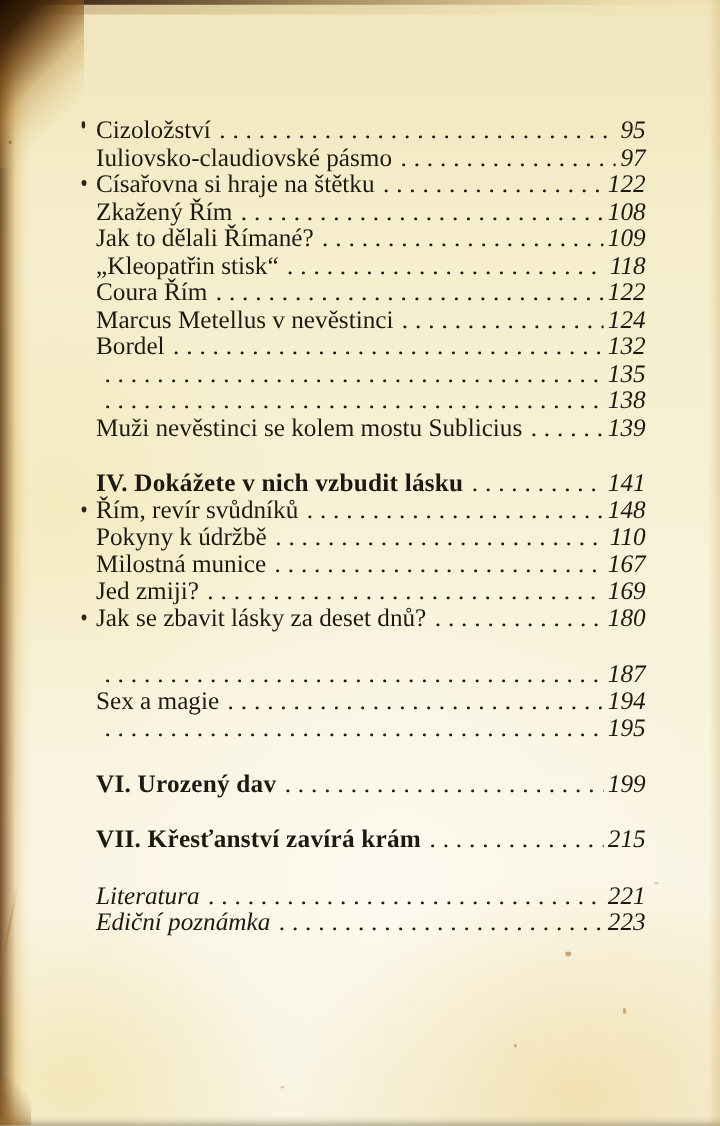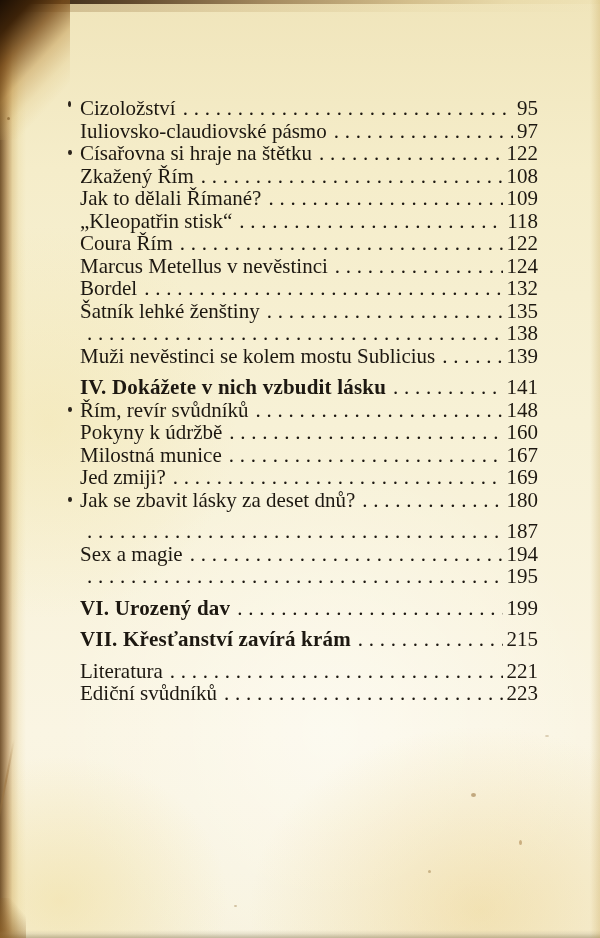--- a/index.html
+++ b/index.html
@@ -76,35 +76,35 @@
     position: absolute; left: 80px; right: 62px; top: 97px; z-index: 5;
   }
   .toc-row {
     position: relative;
     display: flex;
     align-items: baseline;
     font-size: 21px;
     line-height: 22.5px;
     white-space: nowrap;
   }
-  .toc-row.gap { margin-top: 9px; }
+  .toc-row.gap { margin-top: 24px; }
   .toc-label { flex: 0 0 auto; }
   .toc-row.bold .toc-label { font-weight: bold; letter-spacing: 0.2px; }
-  .toc-row.italic .toc-label { }
+  .toc-row.italic .toc-label { font-style: italic; }
   .toc-leader {
     flex: 1 1 auto;
     overflow: hidden;
     margin: 0 2px 0 7px;
     font-weight: normal;
     word-spacing: 0.5px;
   }
   .toc-leader::after {
     content: ". . . . . . . . . . . . . . . . . . . . . . . . . . . . . . . . . . . . . . . . . . . . . . . . . . . . . . . . . . . . . . . . . . . .";
   }
-  .toc-page { flex: 0 0 auto; margin-left: 2px; }
+  .toc-page { flex: 0 0 auto; font-style: italic; margin-left: 2px; }
 
   .pencil-mark {
     display: none;
     position: absolute;
     left: -12px; top: 8px;
     width: 4px; height: 5px;
     border-radius: 50% 50% 45% 55%;
     background: #2b241b;
   }
   .toc-row.marked .pencil-mark { display: block; }
@@ -180,21 +180,20 @@
     <span class="toc-page">124</span>
   </div>
       <div class="toc-row">
 
     <span class="toc-label">Bordel</span>
     <span class="toc-leader"></span>
     <span class="toc-page">132</span>
   </div>
       <div class="toc-row">
 
-    <span class="toc-label">Šatník lehké ženštiny</span>
     <span class="toc-leader"></span>
     <span class="toc-page">135</span>
   </div>
       <div class="toc-row">
 
     <span class="toc-leader"></span>
     <span class="toc-page">138</span>
   </div>
       <div class="toc-row">
 
@@ -211,21 +210,21 @@
       <div class="toc-row marked">
     <span class="pencil-mark"></span>
     <span class="toc-label">Řím, revír svůdníků</span>
     <span class="toc-leader"></span>
     <span class="toc-page">148</span>
   </div>
       <div class="toc-row">
 
     <span class="toc-label">Pokyny k údržbě</span>
     <span class="toc-leader"></span>
-    <span class="toc-page">160</span>
+    <span class="toc-page">110</span>
   </div>
       <div class="toc-row">
 
     <span class="toc-label">Milostná munice</span>
     <span class="toc-leader"></span>
     <span class="toc-page">167</span>
   </div>
       <div class="toc-row">
 
     <span class="toc-label">Jed zmiji?</span>
@@ -267,19 +266,19 @@
     <span class="toc-page">215</span>
   </div>
       <div class="toc-row italic gap">
 
     <span class="toc-label">Literatura</span>
     <span class="toc-leader"></span>
     <span class="toc-page">221</span>
   </div>
       <div class="toc-row italic">
 
-    <span class="toc-label">Ediční svůdníků</span>
+    <span class="toc-label">Ediční poznámka</span>
     <span class="toc-leader"></span>
     <span class="toc-page">223</span>
   </div>
     </div>
 
 </div>
 
 </body></html>

